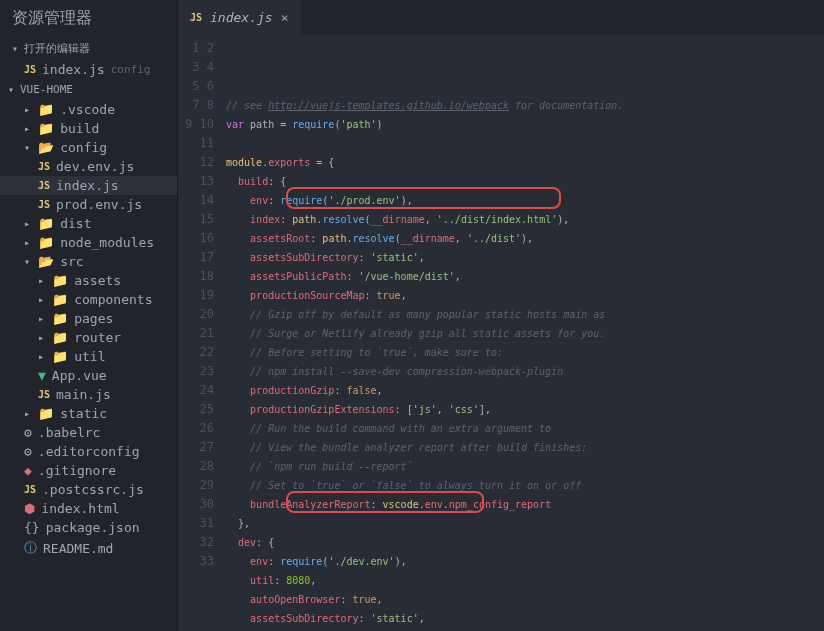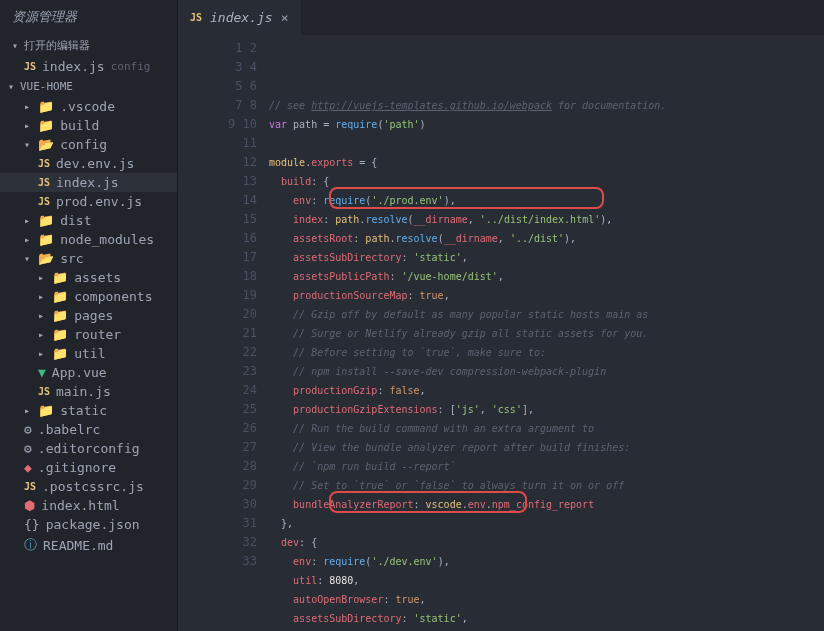--- a/index.html
+++ b/index.html
@@ -1,19 +1,19 @@
 <!DOCTYPE html>
 <html><head>
 <meta charset="utf-8">
 <style>
 * { margin: 0; padding: 0; box-sizing: border-box; }
 body { font-family: 'Consolas', 'Monaco', monospace; background: #21252b; color: #abb2bf; font-size: 13px; overflow: hidden; width: 824px; height: 631px; }
 .app { display: flex; height: 100%; }
 .sidebar { width: 178px; background: #21252b; border-right: 1px solid #181a1f; overflow-y: auto; }
-.sidebar-header { padding: 8px 12px; color: #9da5b4; font-size: 13px; font-style: italic; }
+.sidebar-header { padding: 8px 12px; color: #9da5b4; font-size: 16px; }
 .sidebar-section { padding: 4px 12px; color: #9da5b4; font-size: 11px; display: flex; align-items: center; gap: 4px; }
 .tree-item { padding: 2px 8px 2px 20px; display: flex; align-items: center; gap: 6px; cursor: pointer; font-size: 13px; }
 .tree-item.l1 { padding-left: 24px; }
 .tree-item.l2 { padding-left: 38px; }
 .tree-item.active { background: #2c313a; }
 .project-root { padding: 4px 8px; font-size: 11px; color: #9da5b4; display: flex; align-items: center; gap: 4px; }
 .chev { width: 8px; display: inline-block; color: #9da5b4; font-size: 10px; }
 .icon-js { color: #e5c07b; font-size: 10px; font-weight: bold; }
 .icon-folder { color: #d19a66; }
 .icon-vue { color: #42b883; }
@@ -21,29 +21,29 @@
 .icon-md { color: #519aba; }
 .icon-git { color: #e06c75; }
 .icon-dot { color: #9da5b4; }
 .file-label { color: #9da5b4; }
 .dim { color: #5c6370; font-size: 11px; }
 .main { flex: 1; display: flex; flex-direction: column; background: #282c34; }
 .tabs { display: flex; background: #21252b; height: 35px; }
 .tab { display: flex; align-items: center; gap: 8px; padding: 0 12px; background: #282c34; font-style: italic; }
 .tab-icon { color: #e5c07b; font-size: 10px; font-weight: bold; font-style: normal; }
 .tab-close { color: #9da5b4; cursor: pointer; font-style: normal; }
-.editor { flex: 1; display: flex; overflow: hidden; margin-left: 43px; }
+.editor { flex: 1; display: flex; overflow: hidden; }
 .gutter { width: 48px; padding: 4px 12px 4px 0; text-align: right; color: #495162; background: #282c34; line-height: 19px; font-size: 12px; }
 .code { flex: 1; padding: 4px 0; line-height: 19px; font-size: 10px; white-space: pre; position: relative; }
 .c-comment { color: #5c6370; font-style: italic; }
 .c-key { color: #c678dd; }
 .c-var { color: #e06c75; }
 .c-prop { color: #e06c75; }
 .c-str { color: #98c379; }
-.c-num { color: #e5e5e5; }
+.c-num { color: #84cc16; }
 .c-const { color: #d19a66; }
 .c-func { color: #61afef; }
 .c-obj { color: #e5c07b; }
 .c-link { color: #5c6370; text-decoration: underline; }
 .hl-box { position: absolute; border: 2px solid #de4c4a; border-radius: 8px; pointer-events: none; }
 .hl1 { left: 60px; top: 152px; width: 275px; height: 22px; }
 .hl2 { left: 60px; top: 456px; width: 198px; height: 22px; }
 </style>
 </head>
 <body>

